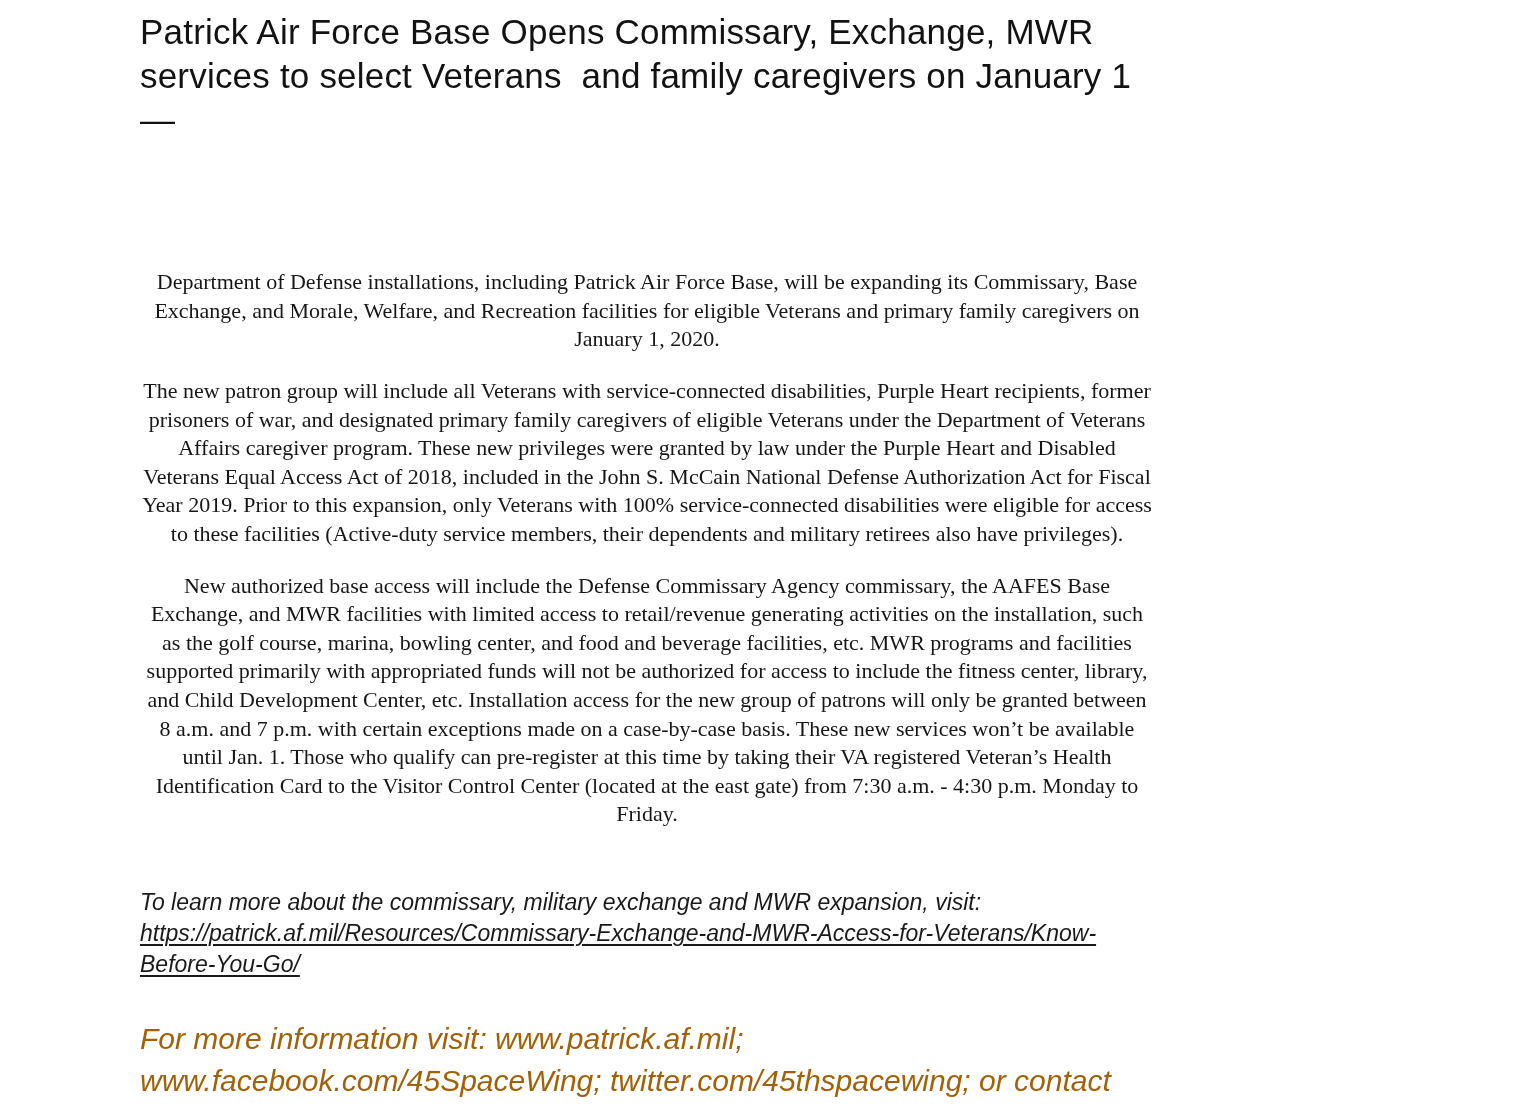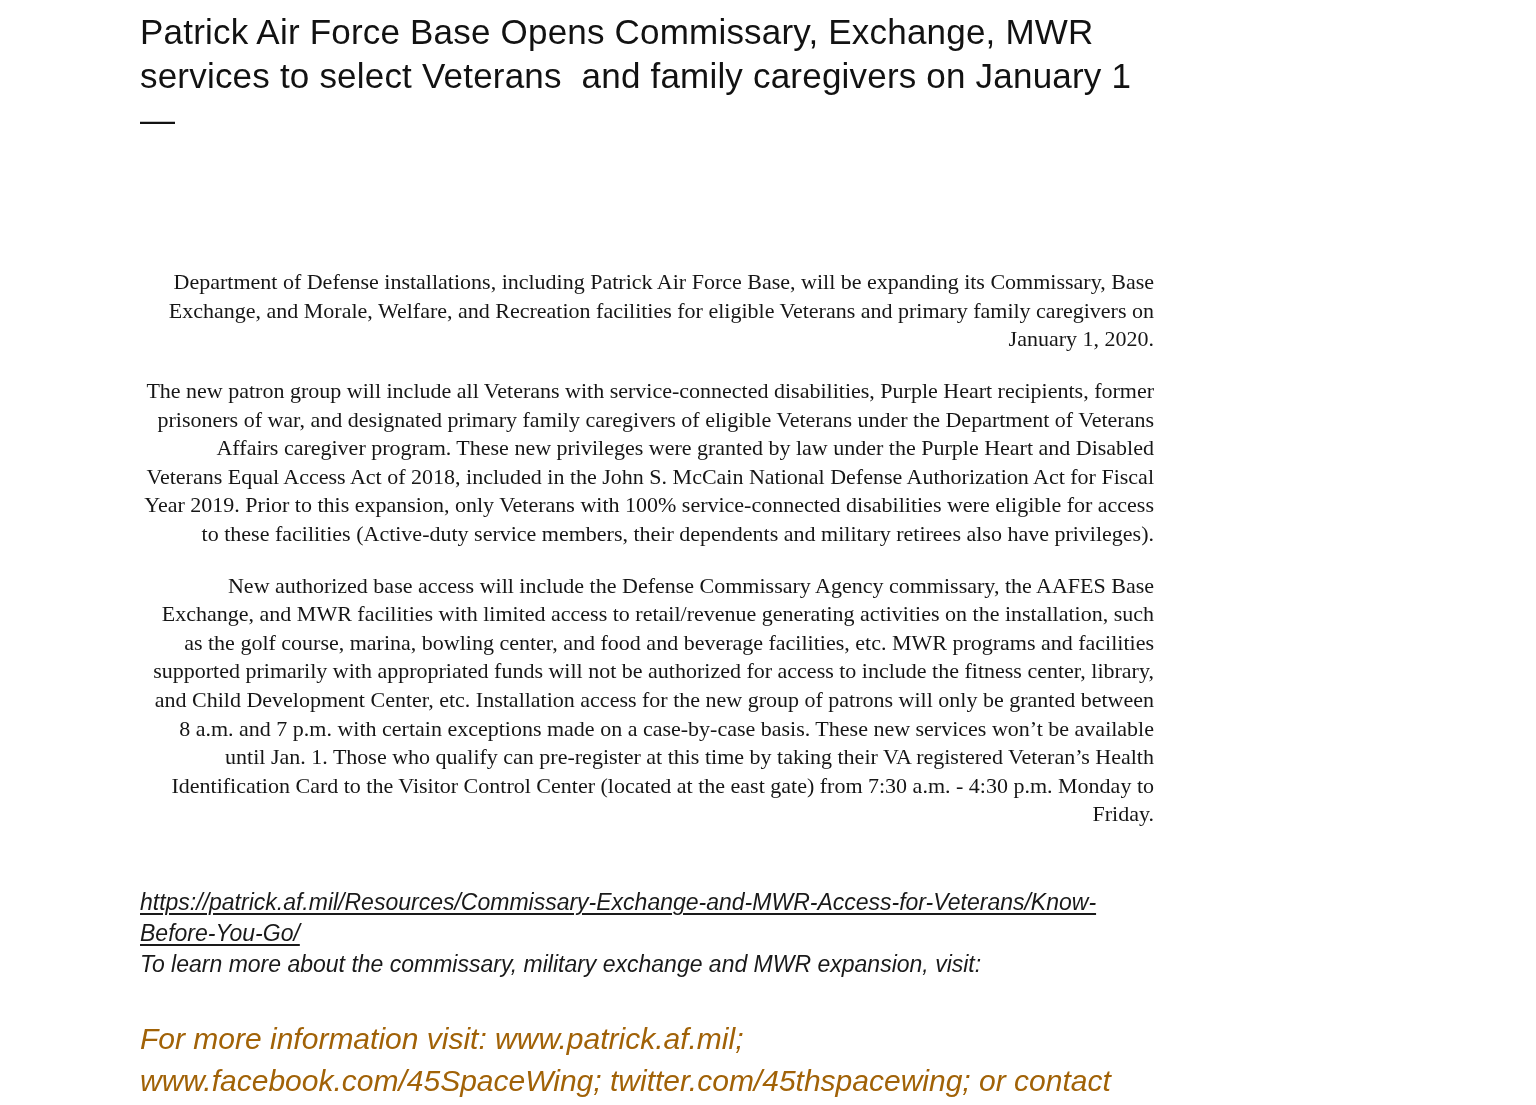--- a/index.html
+++ b/index.html
@@ -30,21 +30,21 @@
   .body-block {
     margin-top: 126px;
   }
   .body-para {
     margin: 0 0 23px 0;
     font-family: "Liberation Serif", serif;
     font-size: 22px;
     font-weight: 400;
     line-height: 1.3;
     color: #161616;
-    text-align: right;
+    text-align: center;
   }
   .learn-more {
     margin-top: 58px;
     font-family: "Liberation Sans", sans-serif;
     font-style: italic;
     font-size: 23px;
     line-height: 1.35;
     color: #1a1a1a;
   }
   .learn-more p {
@@ -74,21 +74,21 @@
 
   <h1 class="title">Patrick Air Force Base Opens Commissary, Exchange, MWR services to select Veterans  and family caregivers on January 1—</h1>
 
   <div class="body-block">
     <p class="body-para">Department of Defense installations, including Patrick Air Force Base, will be expanding its Commissary, Base Exchange, and Morale, Welfare, and Recreation facilities for eligible Veterans and primary family caregivers on January 1, 2020.</p>
     <p class="body-para">The new patron group will include all Veterans with service-connected disabilities, Purple Heart recipients, former prisoners of war, and designated primary family caregivers of eligible Veterans under the Department of Veterans Affairs caregiver program. These new privileges were granted by law under the Purple Heart and Disabled Veterans Equal Access Act of 2018, included in the John S. McCain National Defense Authorization Act for Fiscal Year 2019. Prior to this expansion, only Veterans with 100% service-connected disabilities were eligible for access to these facilities (Active-duty service members, their dependents and military retirees also have privileges).</p>
     <p class="body-para">New authorized base access will include the Defense Commissary Agency commissary, the AAFES Base Exchange, and MWR facilities with limited access to retail/revenue generating activities on the installation, such as the golf course, marina, bowling center, and food and beverage facilities, etc.  MWR programs and facilities supported primarily with appropriated funds will not be authorized for access to include the fitness center, library, and Child Development Center, etc. Installation access for the new group of patrons will only be granted between 8 a.m. and 7 p.m. with certain exceptions made on a case-by-case basis. These new services won’t be available until Jan. 1. Those who qualify can pre-register at this time by taking their VA registered Veteran’s Health Identification Card to the Visitor Control Center (located at the east gate) from 7:30 a.m. - 4:30 p.m. Monday to Friday.</p>
   </div>
 
   <div class="learn-more">
+    <p>To learn more about the commissary, military exchange and MWR expansion, visit:</p>
     <p>
       <a class="doc-link">https://patrick.af.mil/Resources/Commissary-Exchange-and-MWR-Access-for-Veterans/Know-Before-You-Go/</a>
     </p>
-    <p>To learn more about the commissary, military exchange and MWR expansion, visit:</p>
   </div>
 
   <p class="contact">For more information visit: www.patrick.af.mil; www.facebook.com/45SpaceWing; twitter.com/45thspacewing; or contact the office at (321) 494-5933.</p>
 
 </div>
 
 </body></html>

